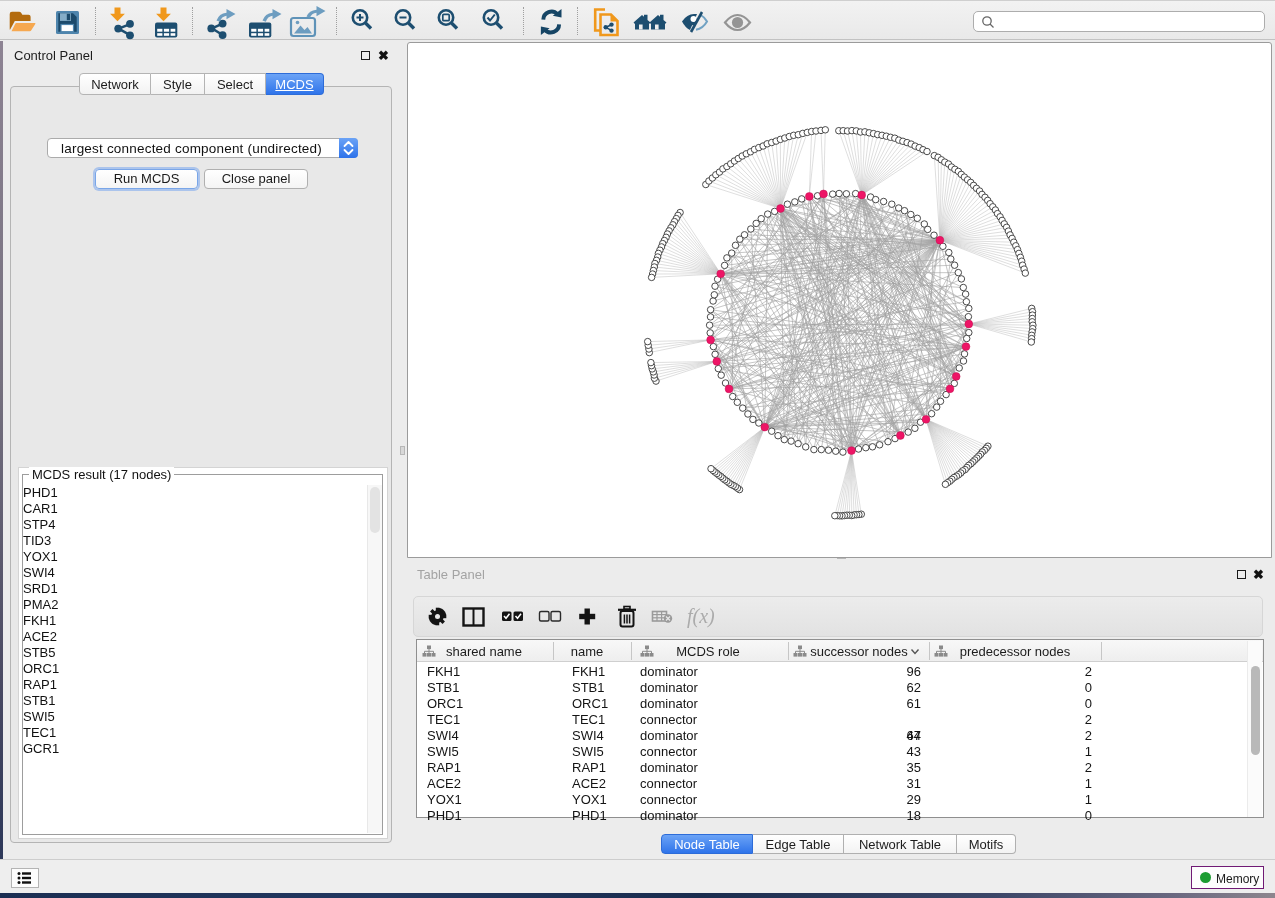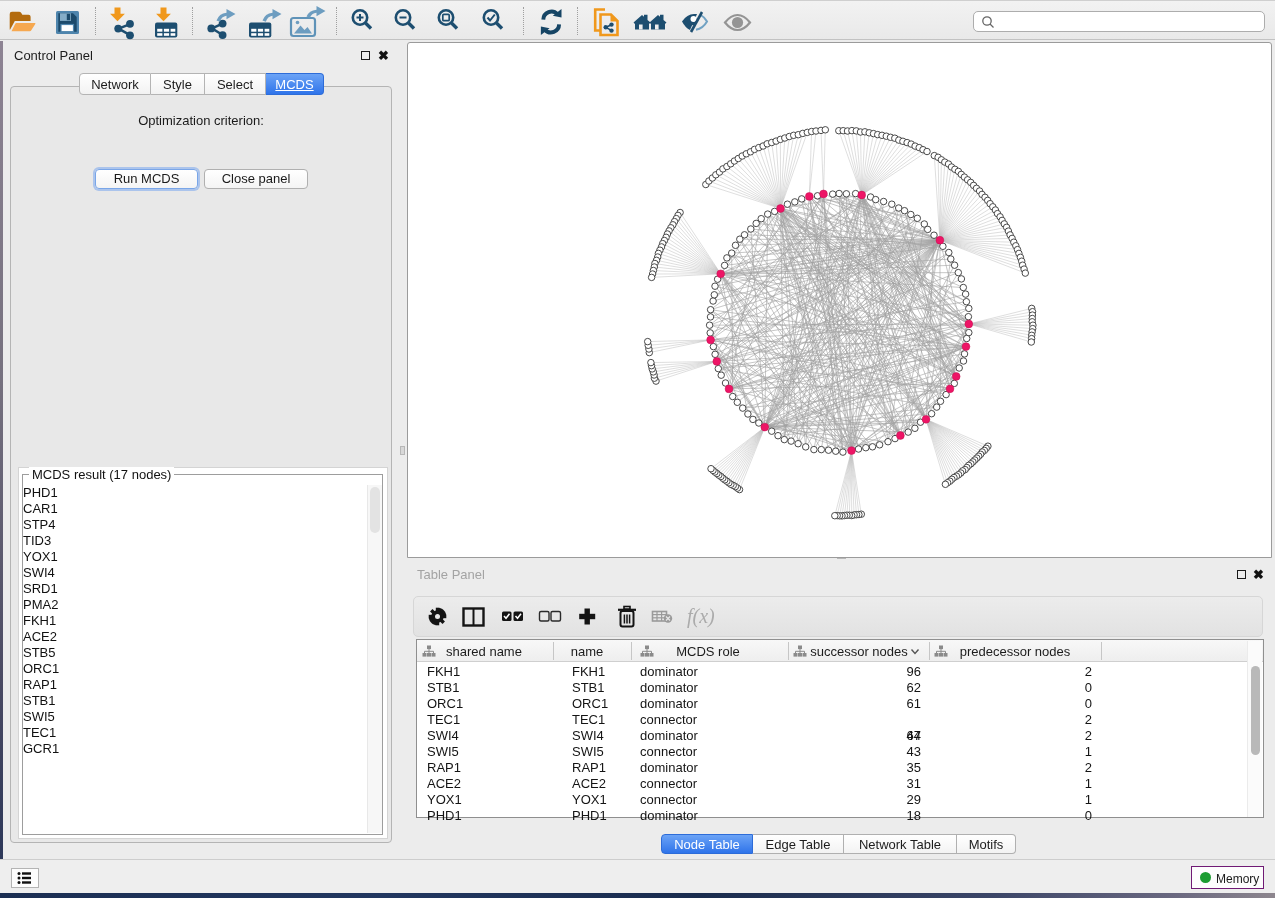--- a/index.html
+++ b/index.html
@@ -232,21 +232,29 @@
 </div>
 
 <div id="deskleft"></div>
 <div id="deskbottom"></div>
 
 <div id="cp-title">Control Panel</div>
 <div class="winbtn-sq" style="left:361px; top:51px"></div>
 <div class="winbtn-x" style="left:378px; top:51px">✖</div>
 
 <div id="tabpane">
-  <div id="optlabel">Optimization criterion:</div>
+  <div id="dropdown">
+    <div class="txt">largest connected component (undirected)</div>
+    <div class="step">
+      <svg width="19" height="20" viewBox="0 0 19 20">
+        <polyline points="5.5,8 9.5,4 13.5,8" fill="none" stroke="#fff" stroke-width="1.8" stroke-linecap="round" stroke-linejoin="round"></polyline>
+        <polyline points="5.5,12 9.5,16 13.5,12" fill="none" stroke="#fff" stroke-width="1.8" stroke-linecap="round" stroke-linejoin="round"></polyline>
+      </svg>
+    </div>
+  </div>
   <div class="btn" id="btn-run">Run MCDS</div>
   <div class="btn" id="btn-close">Close panel</div>
   <div id="mcdsbox">
     <div id="mcdsfs">
       <div id="mcdsleg">MCDS result (17 nodes)</div>
       <div id="mcdslist">PHD1<br>CAR1<br>STP4<br>TID3<br>YOX1<br>SWI4<br>SRD1<br>PMA2<br>FKH1<br>ACE2<br>STB5<br>ORC1<br>RAP1<br>STB1<br>SWI5<br>TEC1<br>GCR1</div>
       <div id="mcdssb">
           <div class="th"></div>
         </div>
     </div>

